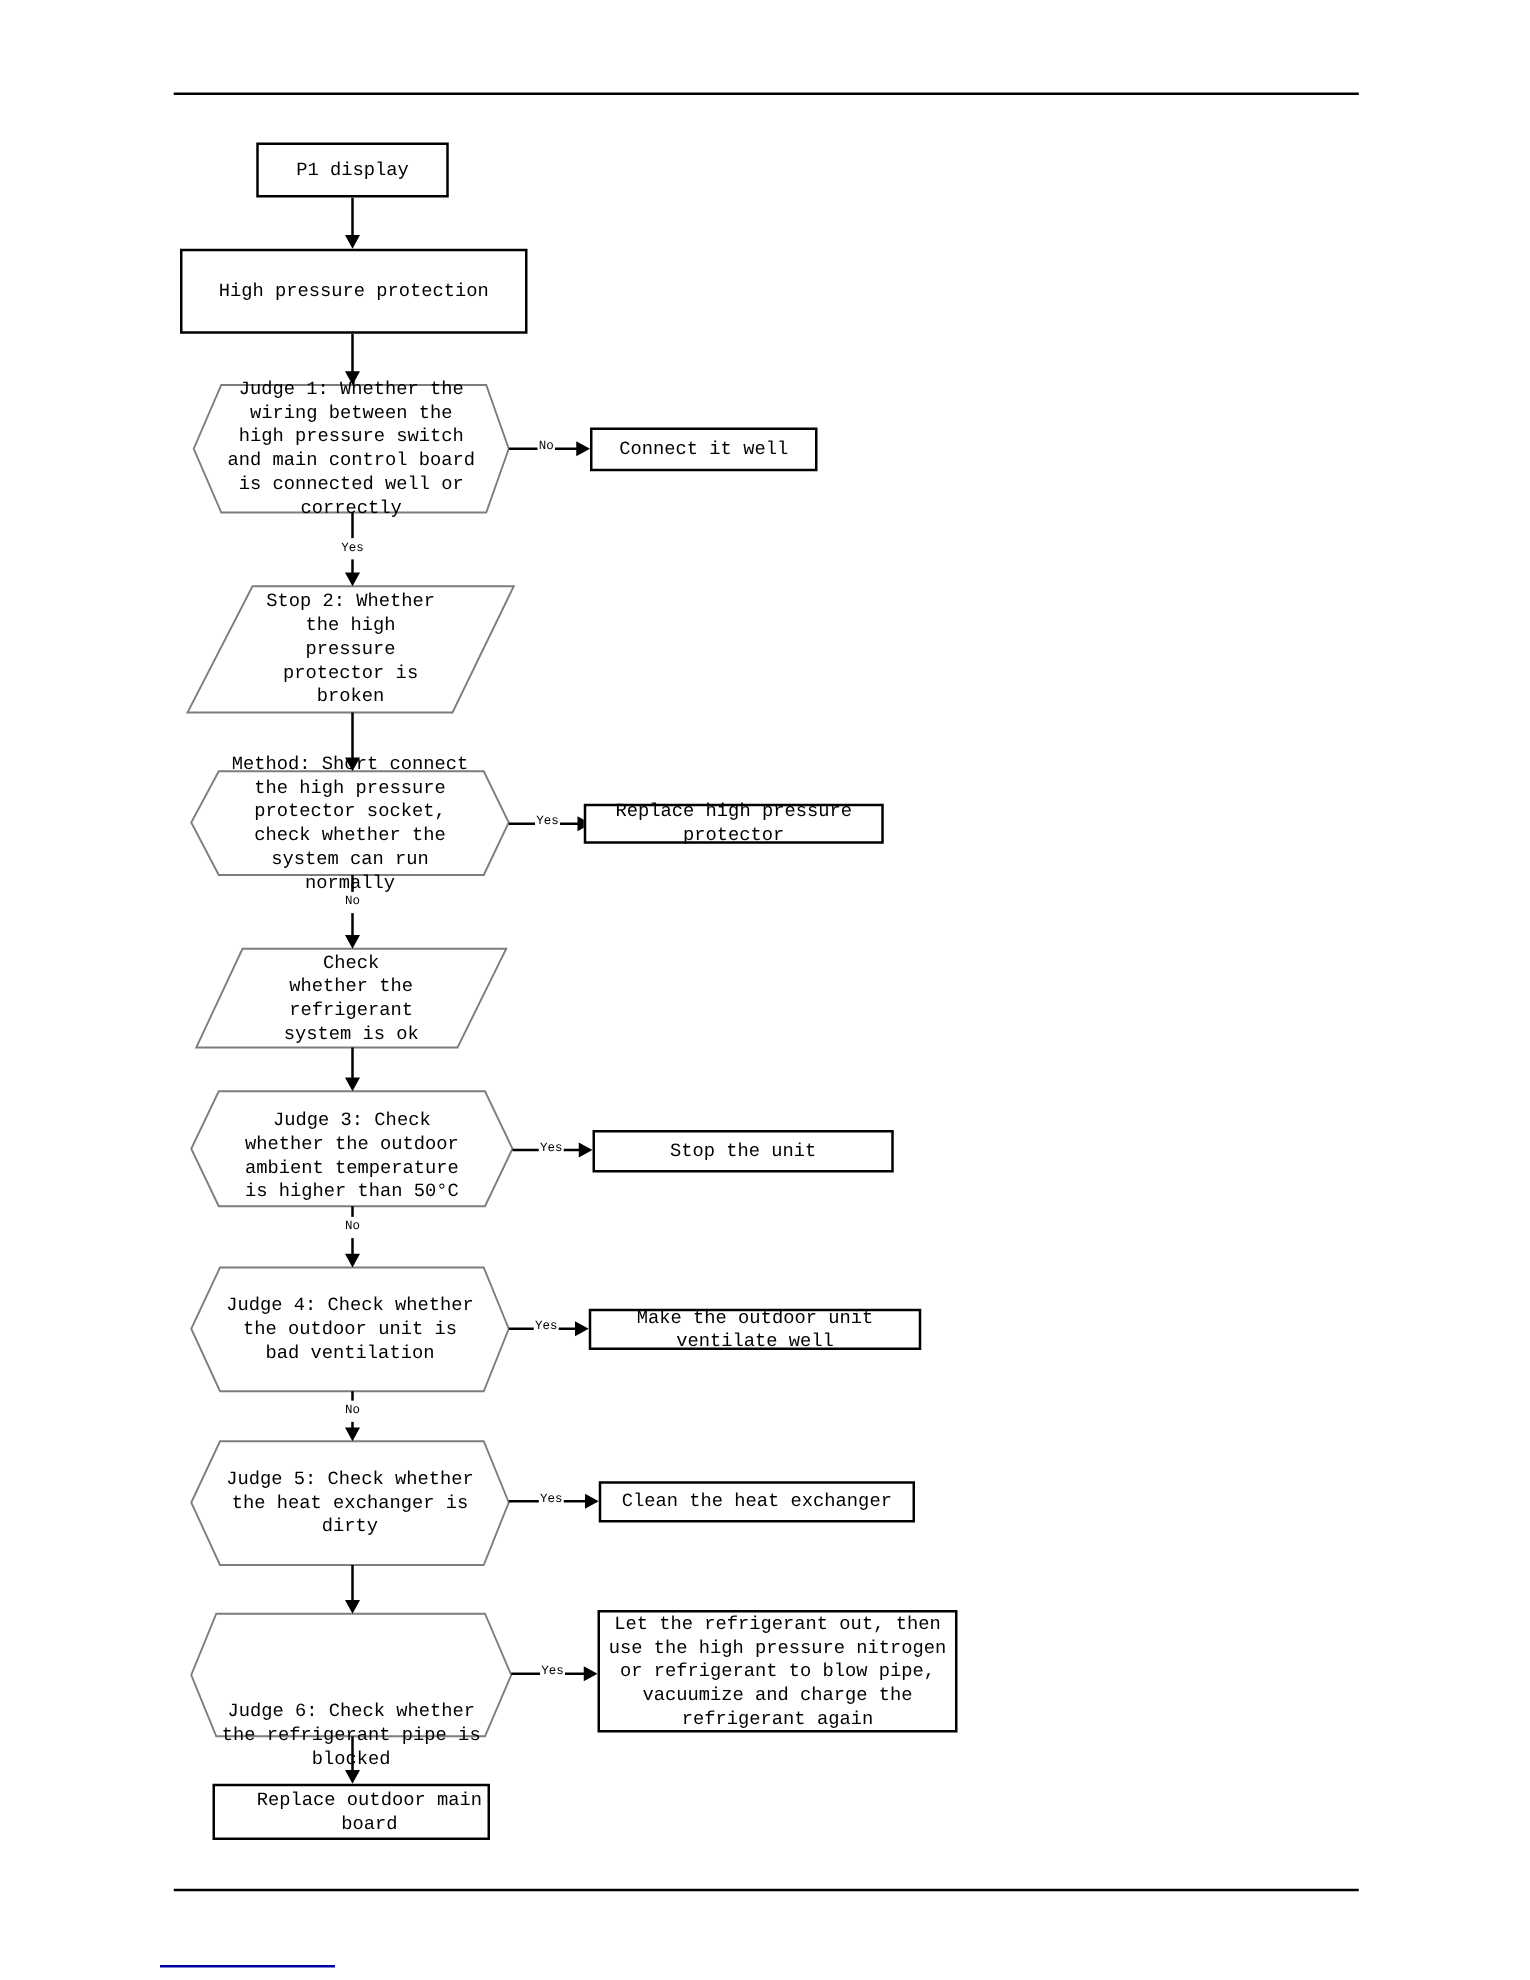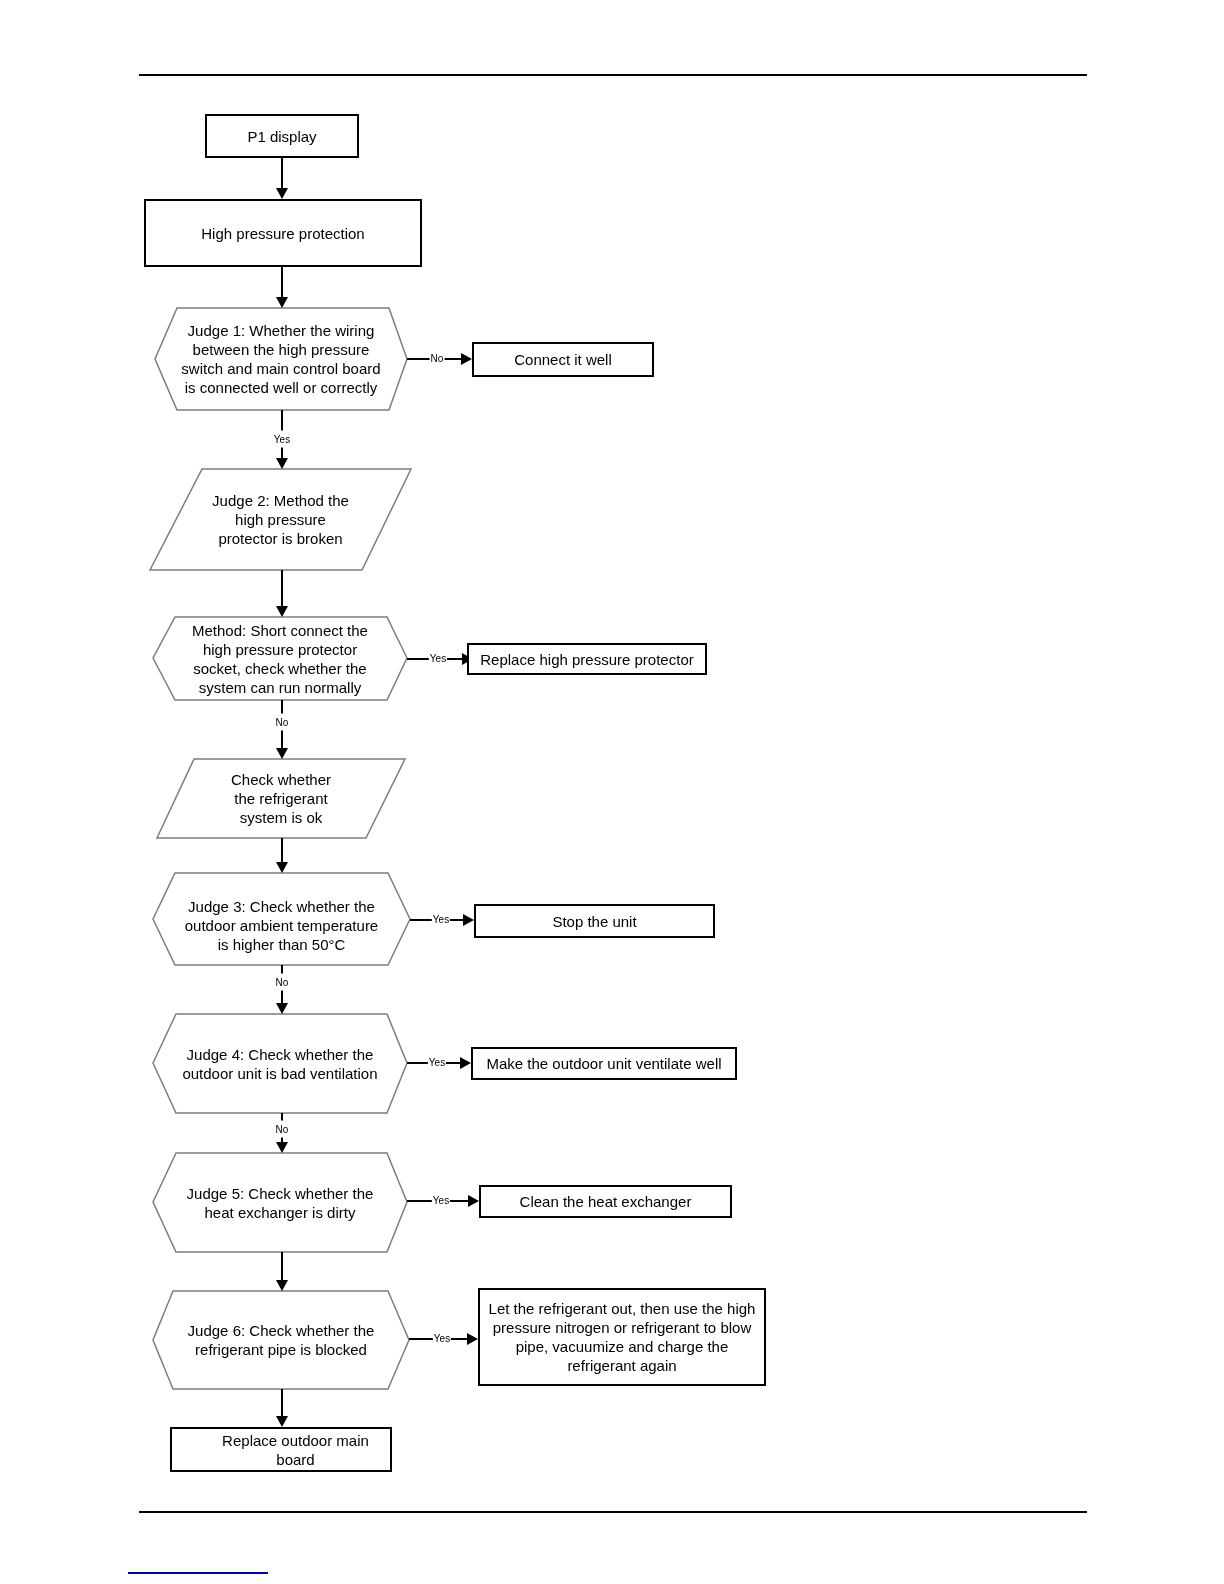--- a/index.html
+++ b/index.html
@@ -4,20 +4,21 @@
 <style>
   * { margin: 0; padding: 0; box-sizing: border-box; }
   html, body { background: #ffffff; }
   body { font-family: "Liberation Sans", sans-serif; color: #000; }
   .canvas {
     position: relative;
     width: 1224px;
     height: 1584px;
     background: #ffffff;
     overflow: hidden;
+    font-family: Liberation Mono, monospace;
   }
   .layer { position: absolute; left: 0; top: 0; }
   .rule { position: absolute; height: 2px; background: #000; }
   .link-line { position: absolute; height: 2px; }
   .node {
     position: absolute;
     display: flex;
     align-items: center;
     justify-content: center;
     text-align: center;
@@ -118,38 +119,38 @@
     <span class="txt" style="width:282px;">Let the refrigerant out, then use the high pressure nitrogen or refrigerant to blow pipe, vacuumize and charge the refrigerant again</span>
   </div>
   <div class="node rect" style="left:170px; top:1427px; width:222px; height:45px;padding-left:29px;">
     <span class="txt">Replace outdoor main board</span>
   </div>
 
   <div class="node shape" style="left:155px; top:308px; width:252px; height:102px;">
     <span class="txt" style="width:205px;">Judge 1: Whether the wiring between the high pressure switch and main control board is connected well or correctly</span>
   </div>
   <div class="node shape" style="left:150px; top:469px; width:261px; height:101px;">
-    <span class="txt" style="width:140px;">Judge 2: Method the high pressure protector is broken</span>
+    <span class="txt" style="width:140px;">Stop 2: Whether the high pressure protector is broken</span>
   </div>
   <div class="node shape" style="left:153px; top:617px; width:254px; height:83px;">
     <span class="txt" style="width:200px;">Method: Short connect the high pressure protector socket, check whether the system can run normally</span>
   </div>
   <div class="node shape" style="left:157px; top:759px; width:248px; height:79px;">
     <span class="txt" style="width:115px;">Check whether the refrigerant system is ok</span>
   </div>
   <div class="node shape" style="left:153px; top:873px; width:257px; height:104px;">
     <span class="txt" style="width:196px;">Judge 3: Check whether the outdoor ambient temperature is higher than 50°C</span>
   </div>
   <div class="node shape" style="left:153px; top:1014px; width:254px; height:99px;">
     <span class="txt" style="width:205px;">Judge 4: Check whether the outdoor unit is bad ventilation</span>
   </div>
   <div class="node shape" style="left:153px; top:1153px; width:254px; height:99px;">
     <span class="txt" style="width:205px;">Judge 5: Check whether the heat exchanger is dirty</span>
   </div>
-  <div class="node shape" style="left:153px; top:1291px; width:256px; height:98px;">
+  <div class="node shape" style="left:153px; top:1339px; width:256px; height:98px;">
     <span class="txt" style="width:210px;">Judge 6: Check whether the refrigerant pipe is blocked</span>
   </div>
 
   <span class="elabel" style="left:437px; top:358px;">No</span>
   <span class="elabel" style="left:282px; top:439px;">Yes</span>
   <span class="elabel" style="left:438px; top:658px;">Yes</span>
   <span class="elabel" style="left:282px; top:722px;">No</span>
   <span class="elabel" style="left:441px; top:919px;">Yes</span>
   <span class="elabel" style="left:282px; top:982px;">No</span>
   <span class="elabel" style="left:437px; top:1062px;">Yes</span>

